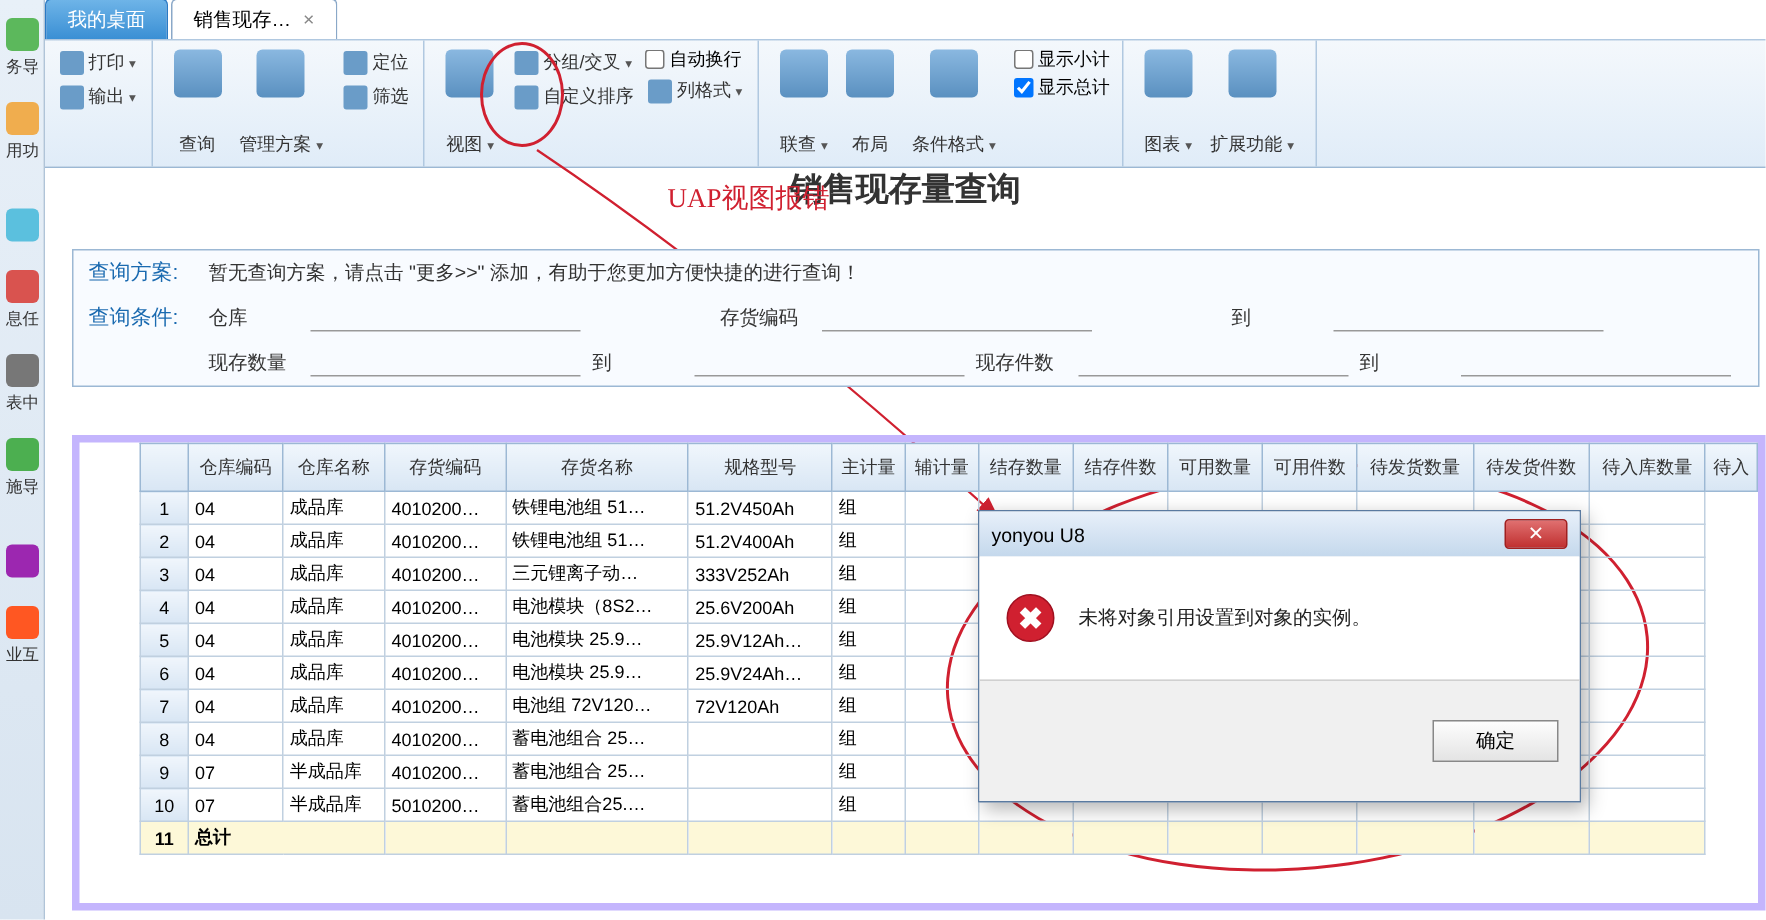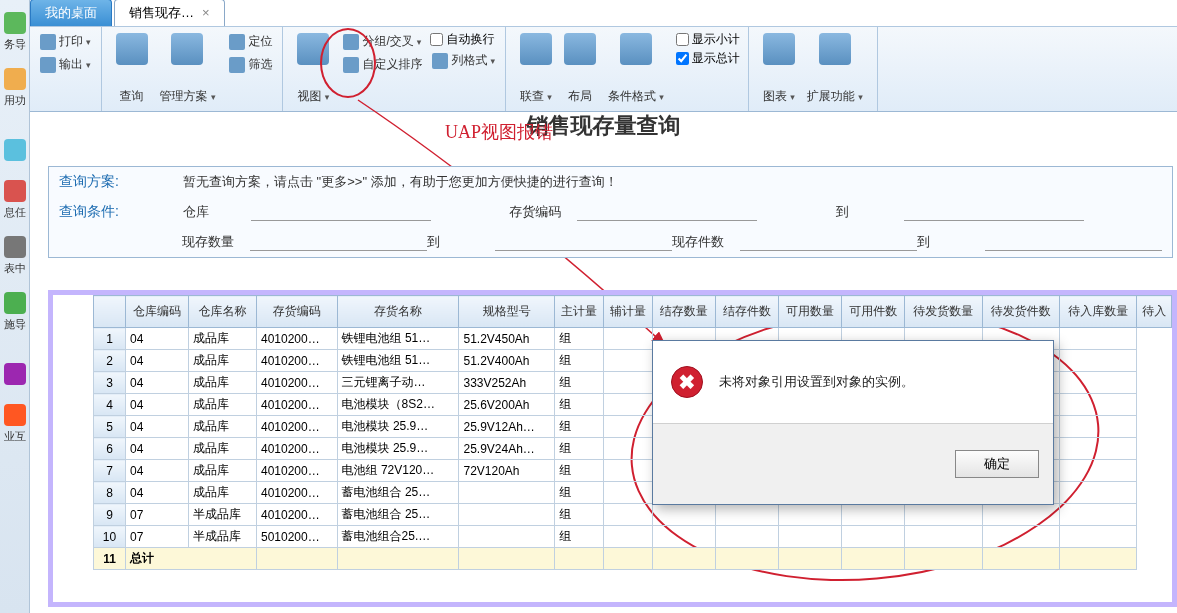--- a/index.html
+++ b/index.html
@@ -36,21 +36,21 @@
 
 .annotation { position: absolute; color: #d02030; font-size: 18px; font-family: SimSun, serif; }
 
 svg.arrow { position: absolute; pointer-events: none; }
 
 
 .page-title { position: absolute; left: 30px; top: 101px; right: 0; height: 45px; text-align: center; font-size: 22px; font-weight: bold; color: #333; padding-top: 10px; }
 
 
 .query-panel { position: absolute; left: 48px; top: 166px; right: 4px; border: 1px solid #9cb8d4; background: #f8fbff; }
-.qp-row { display: flex; align-items: center; padding: 6px 10px; gap: 44px; }
+.qp-row { display: flex; align-items: center; padding: 6px 10px; }
 .qp-label { color: #1a6ab0; font-size: 14px; width: 80px; }
 .qp-text { color: #333; font-size: 13px; }
 .qp-fields { display: flex; flex: 1; }
 .qp-field { flex: 1; display: flex; align-items: center; gap: 8px; }
 .qp-field-label { font-size: 13px; color: #333; min-width: 60px; }
 .qp-input { flex: 1; border: none; border-bottom: 1px solid #999; background: transparent; height: 18px; max-width: 180px; }
 
 
 .grid-wrap { position: absolute; left: 48px; top: 290px; right: 0; bottom: 6px; border: 5px solid #c4b5fd; overflow: hidden; padding-left: 40px; }
 .grid { border-collapse: collapse; width: 100%; font-size: 12px; }
@@ -475,20 +475,24 @@
           <td></td>
           <td></td>
           <td></td>
           <td></td>
         </tr>
       </tbody>
     </table>
 </div>
 
 <div class="dialog">
+  <div class="dlg-title">
+    <span>yonyou U8</span>
+    <span class="dlg-close">✕</span>
+  </div>
   <div class="dlg-body">
     <div class="dlg-err-icon">✖</div>
     <div class="dlg-msg">未将对象引用设置到对象的实例。</div>
   </div>
   <div class="dlg-foot">
     <button class="dlg-btn">确定</button>
   </div>
 </div>
 
 </body></html>

